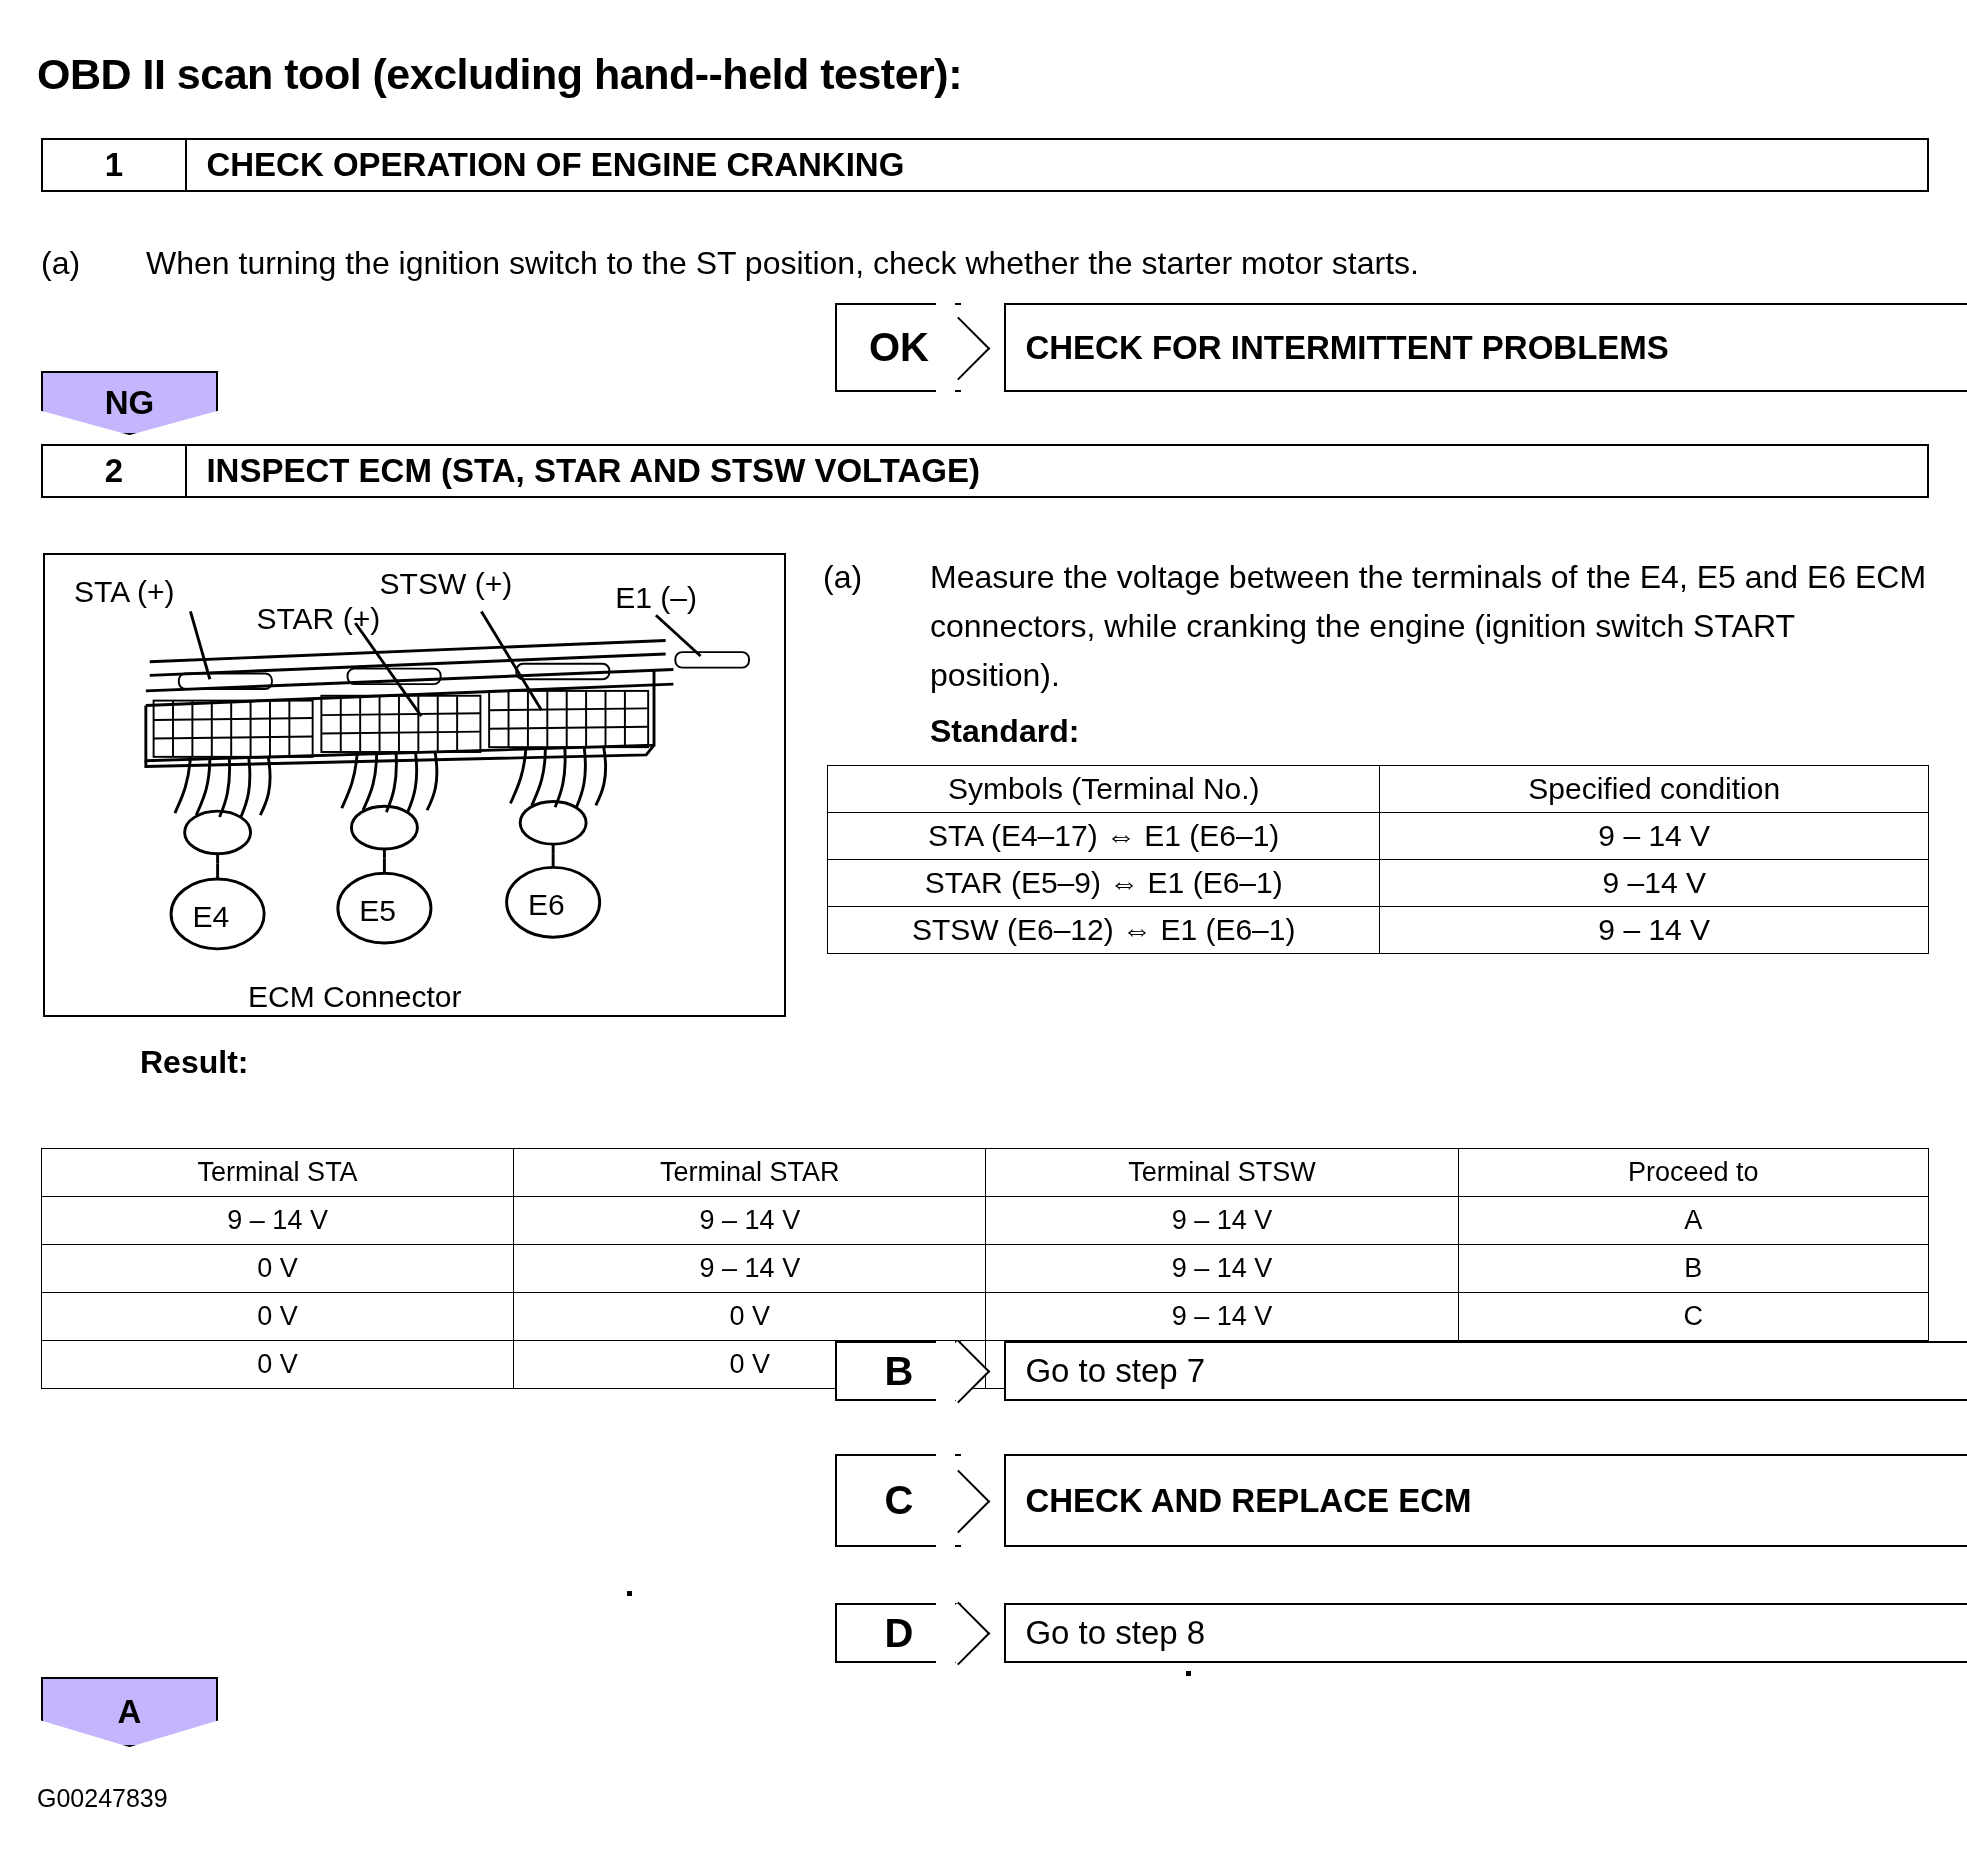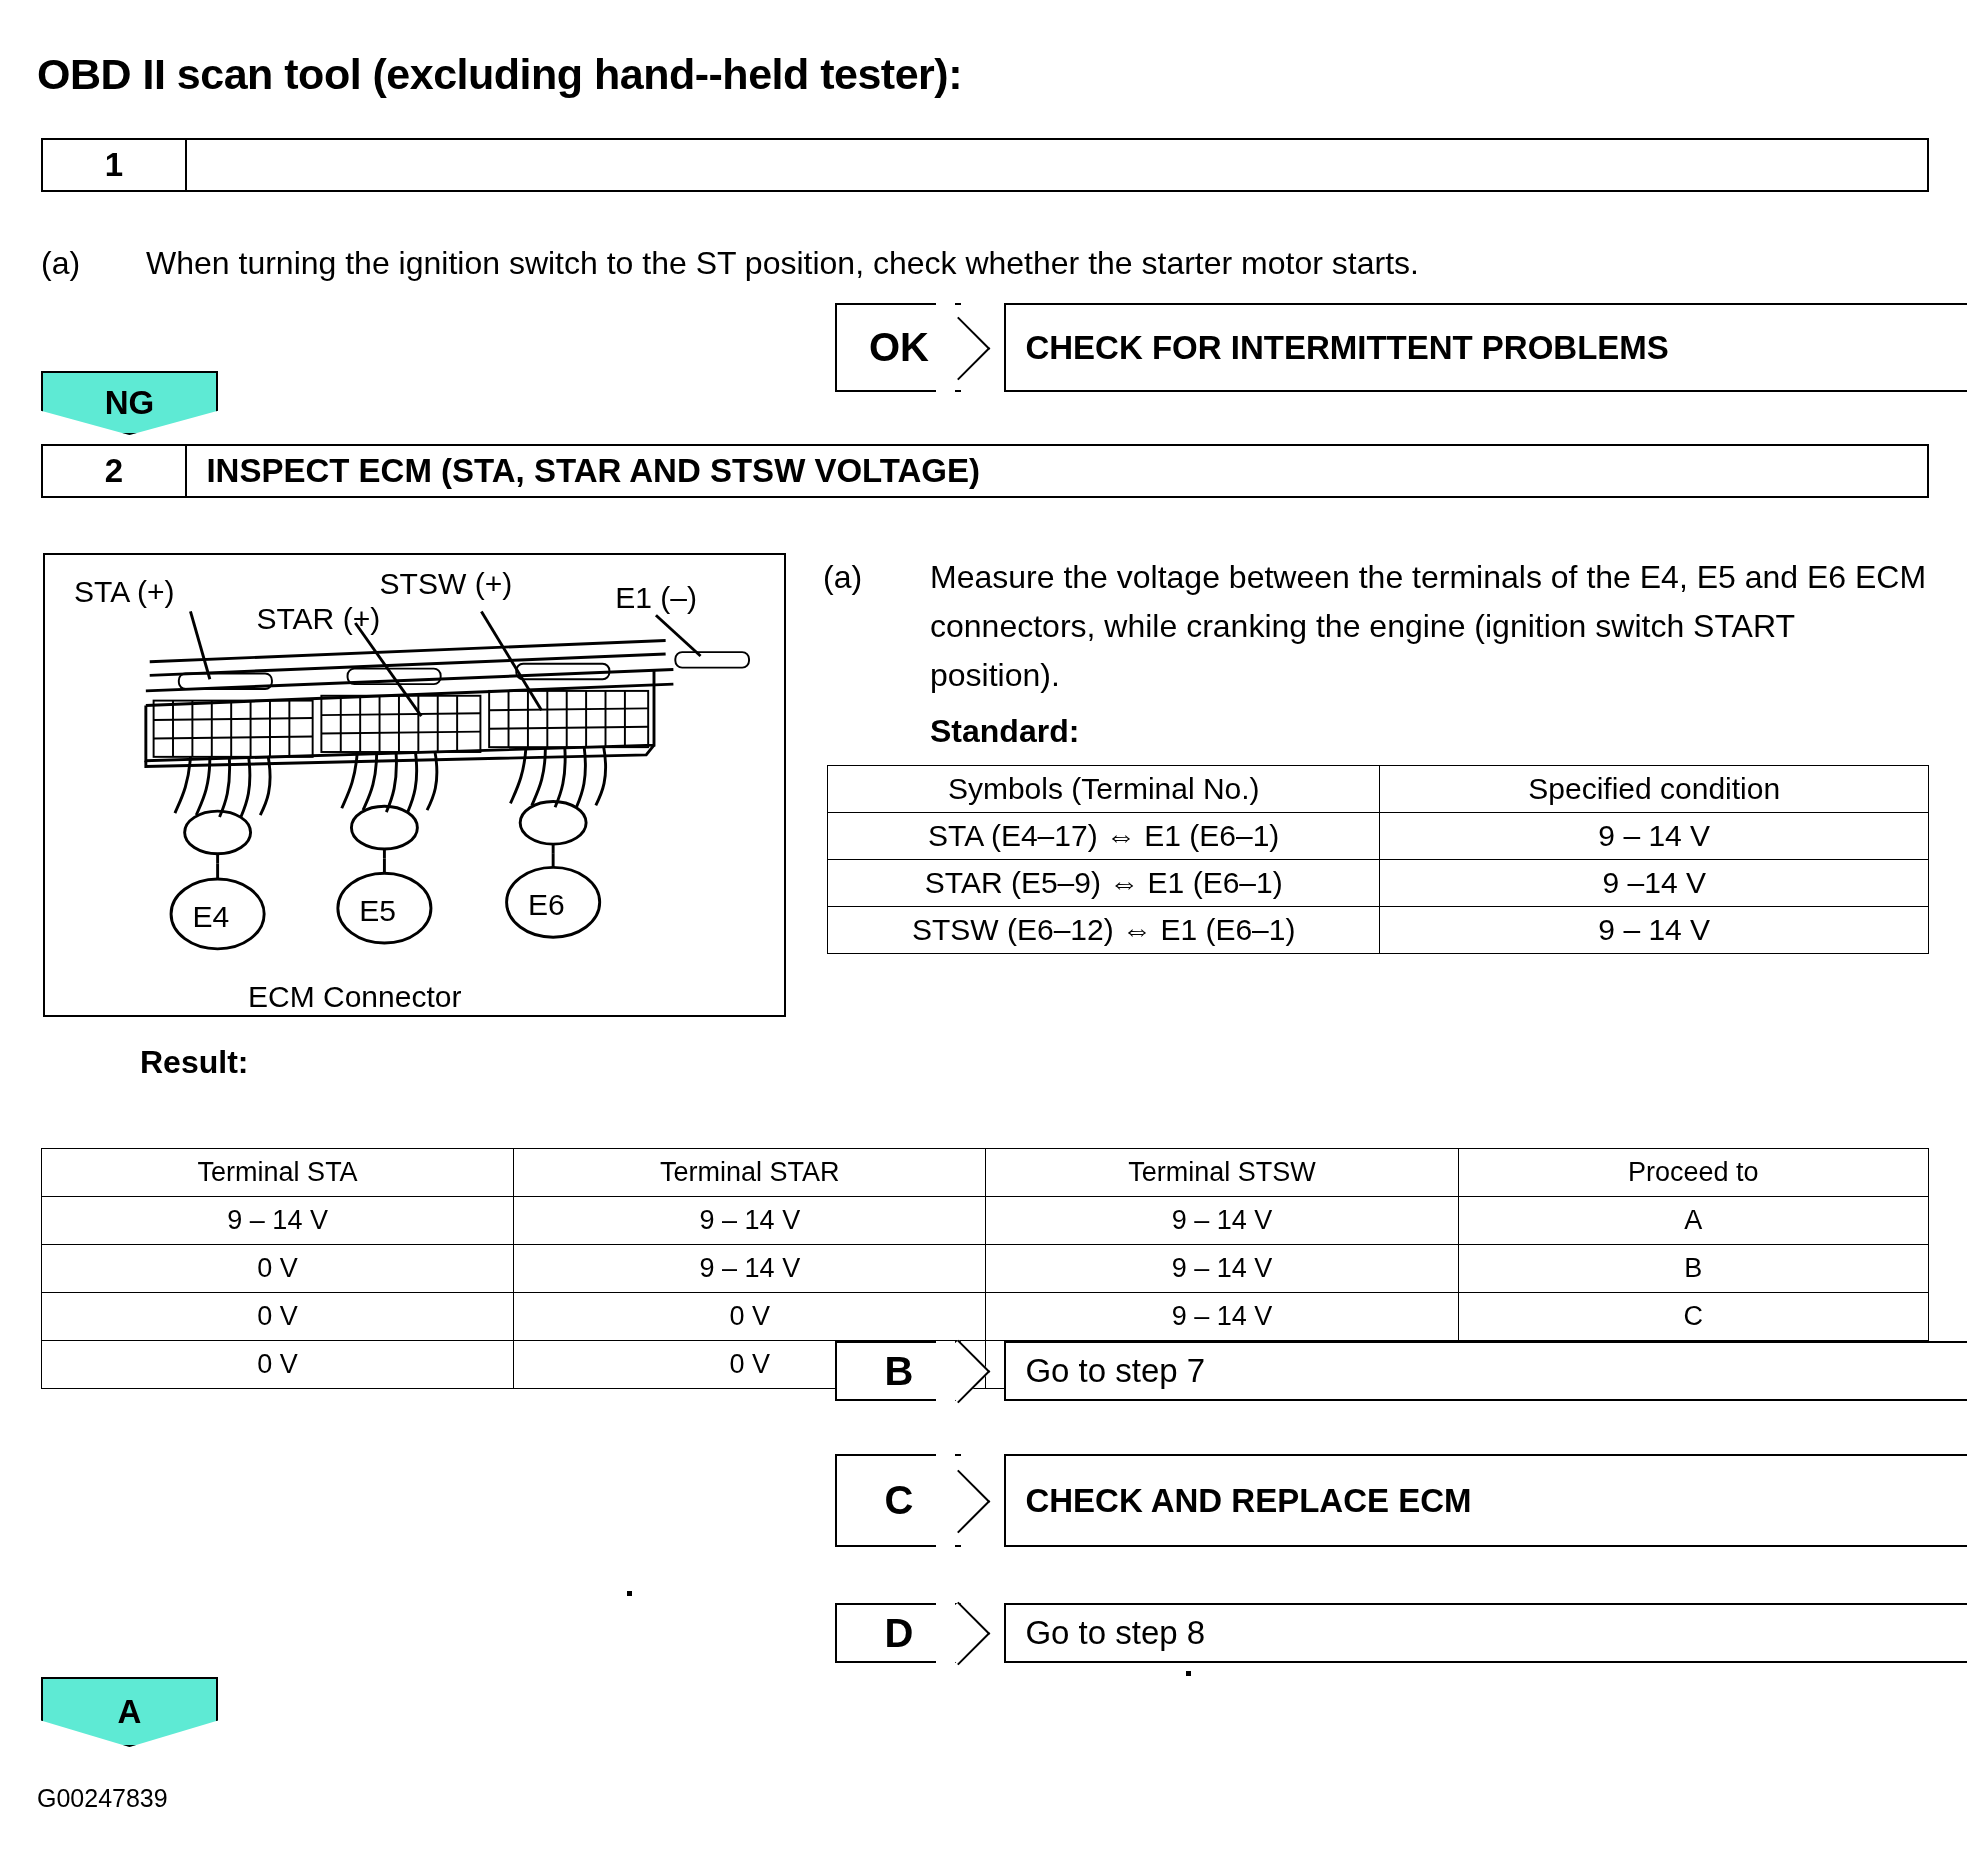--- a/index.html
+++ b/index.html
@@ -140,21 +140,21 @@
   }
   .flow-result.plain {
     font-weight: normal;
     font-size: 33px;
   }
 
   
   .tag-down {
     position: absolute;
     box-sizing: border-box;
-    background: #5eead4;
+    background: #c4b5fd;
     border: 2.9px solid #000;
     display: flex;
     align-items: center;
     justify-content: center;
     font-size: 33px;
     font-weight: bold;
     clip-path: polygon(0 0, 100% 0, 100% 62%, 50% 100%, 0 62%);
   }
 
   
@@ -209,20 +209,21 @@
 </style>
 </head>
 <body>
 
 <div class="page">
 
   <div class="doc-title">OBD II scan tool (excluding hand--held tester):</div>
 
   <div class="step-bar" style="left:41px; top:138px; width:1888px;">
     <div class="step-num">1</div>
+    <div class="step-title">CHECK OPERATION OF ENGINE CRANKING</div>
   </div>
 
   <div class="para" style="left:41px; top:241px; width:1844px;">
     <span class="label">(a)</span>
     <span class="body" style="padding-left:105px;">When turning the ignition switch to the ST position, check whether the starter motor starts.</span>
   </div>
 
   <div class="flow" style="left:835px; top:303px; height:89px;">
     <div class="flow-tag" style="height:89px;">OK</div>
     <div class="flow-point"></div>

